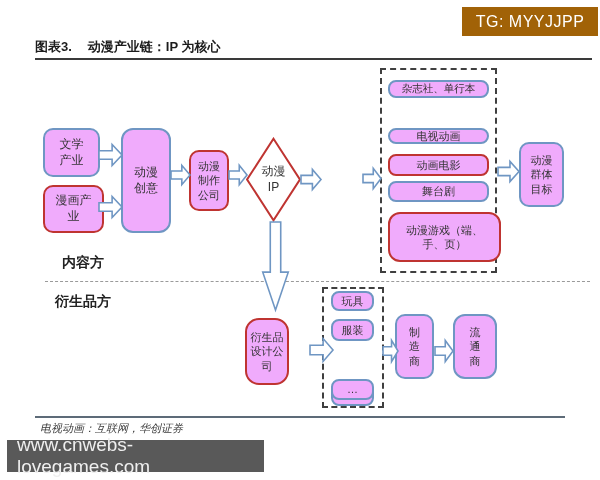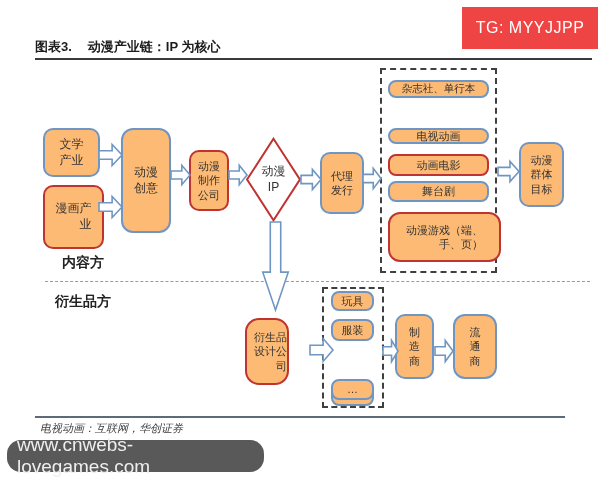--- a/index.html
+++ b/index.html
@@ -2,32 +2,32 @@
 <html><head>
 <meta charset="utf-8">
 <style>
   html,body{margin:0;padding:0;background:#ffffff;}
   .page{
     position:relative;width:600px;height:480px;background:#ffffff;overflow:hidden;
     font-family:"Liberation Sans","DejaVu Sans",sans-serif;color:#2e2e2e;
   }
   
   .badge{
-    position:absolute;left:462px;top:7px;width:136px;height:42px;
-    background:#ef4444;color:#ffffff;font-size:16px;
+    position:absolute;left:462px;top:7px;width:136px;height:29px;
+    background:#a16207;color:#ffffff;font-size:16px;
     display:flex;align-items:center;justify-content:center;letter-spacing:.5px;
   }
   
   .fig-title{position:absolute;left:35px;top:38px;font-size:13px;font-weight:bold;color:#1c1c1c;}
   .fig-title .t2{margin-left:16px;}
   .title-rule{position:absolute;left:35px;top:58px;width:557px;height:2px;background:#3a3a3a;}
   
   .node{
-    position:absolute;box-sizing:border-box;background:#fdba74;
-    display:flex;align-items:center;justify-content:center;text-align:right;
+    position:absolute;box-sizing:border-box;background:#f0abfc;
+    display:flex;align-items:center;justify-content:center;text-align:center;
     white-space:pre-line;line-height:1.3;font-size:12px;color:#333333;
   }
   .node.blue{border:2px solid #6f96c3;}
   .node.red{border:2px solid #bf3431;}
   .r10{border-radius:10px;} .r12{border-radius:12px;} .r14{border-radius:14px;} .r8{border-radius:8px;}
   .f11{font-size:11px;} .f10{font-size:10.5px;}
   
   .dashedbox{position:absolute;box-sizing:border-box;border:2px dashed #3f3f3f;background:transparent;}
   
   .diamond-wrap{position:absolute;left:246px;top:137px;width:55px;height:85px;}
@@ -40,21 +40,21 @@
   
   .arrow{position:absolute;overflow:visible;}
   
   .section-label{position:absolute;font-size:14px;font-weight:bold;color:#222;}
   .divider{position:absolute;left:45px;top:281px;width:545px;border-top:1.5px dashed #9a9a9a;}
   
   .foot-rule{position:absolute;left:35px;top:416px;width:530px;height:2px;background:#5d6b78;}
   .source{position:absolute;left:40px;top:421px;font-size:11px;font-style:italic;color:#3c3c3c;}
   .watermark{
     position:absolute;left:7px;top:440px;width:257px;height:32px;background:#595959;
-    color:#efefef;font-size:19px;display:flex;align-items:center;padding-left:10px;box-sizing:border-box;border-radius:14px;
+    color:#efefef;font-size:19px;display:flex;align-items:center;padding-left:10px;box-sizing:border-box;
   }
 </style>
 </head>
 <body>
 
 <div class="page">
 
   <svg width="0" height="0" style="position:absolute">
     <defs>
       <polygon id="poly-r" points="0,32 57,32 57,6 100,50 57,94 57,68 0,68" fill="#ffffff" stroke="#6f96c3" stroke-width="1.6" vector-effect="non-scaling-stroke"></polygon>
@@ -64,38 +64,36 @@
 
   <div class="badge">TG: MYYJJPP</div>
 
   <div class="fig-title">
     <span class="t1">图表3.</span><span class="t2">动漫产业链：IP 为核心</span>
   </div>
   <div class="title-rule"></div>
 
   <div class="node blue r10" style="left:43px;top:128px;width:57px;height:49px;">文学
 产业</div>
-  <div class="node red r10" style="left:43px;top:185px;width:61px;height:64px;">漫画产
+  <div class="node red r10" style="left:43px;top:185px;width:61px;height:48px;">漫画产
 业</div>
   <div class="node blue r12" style="left:121px;top:128px;width:50px;height:105px;">动漫
 创意</div>
   <div class="node red r10 f11" style="left:189px;top:150px;width:40px;height:61px;">动漫
 制作
 公司</div>
 
   <div class="diamond-wrap">
     <svg viewBox="0 0 100 100" preserveAspectRatio="none">
       <polygon points="50,2 98,50 50,98 2,50" fill="#ffffff" stroke="#bf3431" stroke-width="2" vector-effect="non-scaling-stroke"></polygon>
     </svg>
     <div class="diamond-label">动漫
 IP</div>
   </div>
 
-  <div class="node blue r10 f11" style="left:320px;top:152px;width:44px;height:62px;">代理
-发行</div>
 
   <div class="dashedbox" style="left:380px;top:68px;width:117px;height:205px;"></div>
   <div class="node blue r8 f10" style="left:388px;top:80px;width:101px;height:18px;">杂志社、单行本</div>
   <div class="node blue r8 f11" style="left:388px;top:128px;width:101px;height:16px;">电视动画</div>
   <div class="node red r8 f11" style="left:388px;top:154px;width:101px;height:22px;">动画电影</div>
   <div class="node blue r8 f11" style="left:388px;top:181px;width:101px;height:21px;">舞台剧</div>
   <div class="node red r12 f11" style="left:388px;top:212px;width:113px;height:50px;">动漫游戏（端、
 手、页）</div>
 
   <div class="node blue r10 f11" style="left:519px;top:142px;width:45px;height:65px;">动漫

